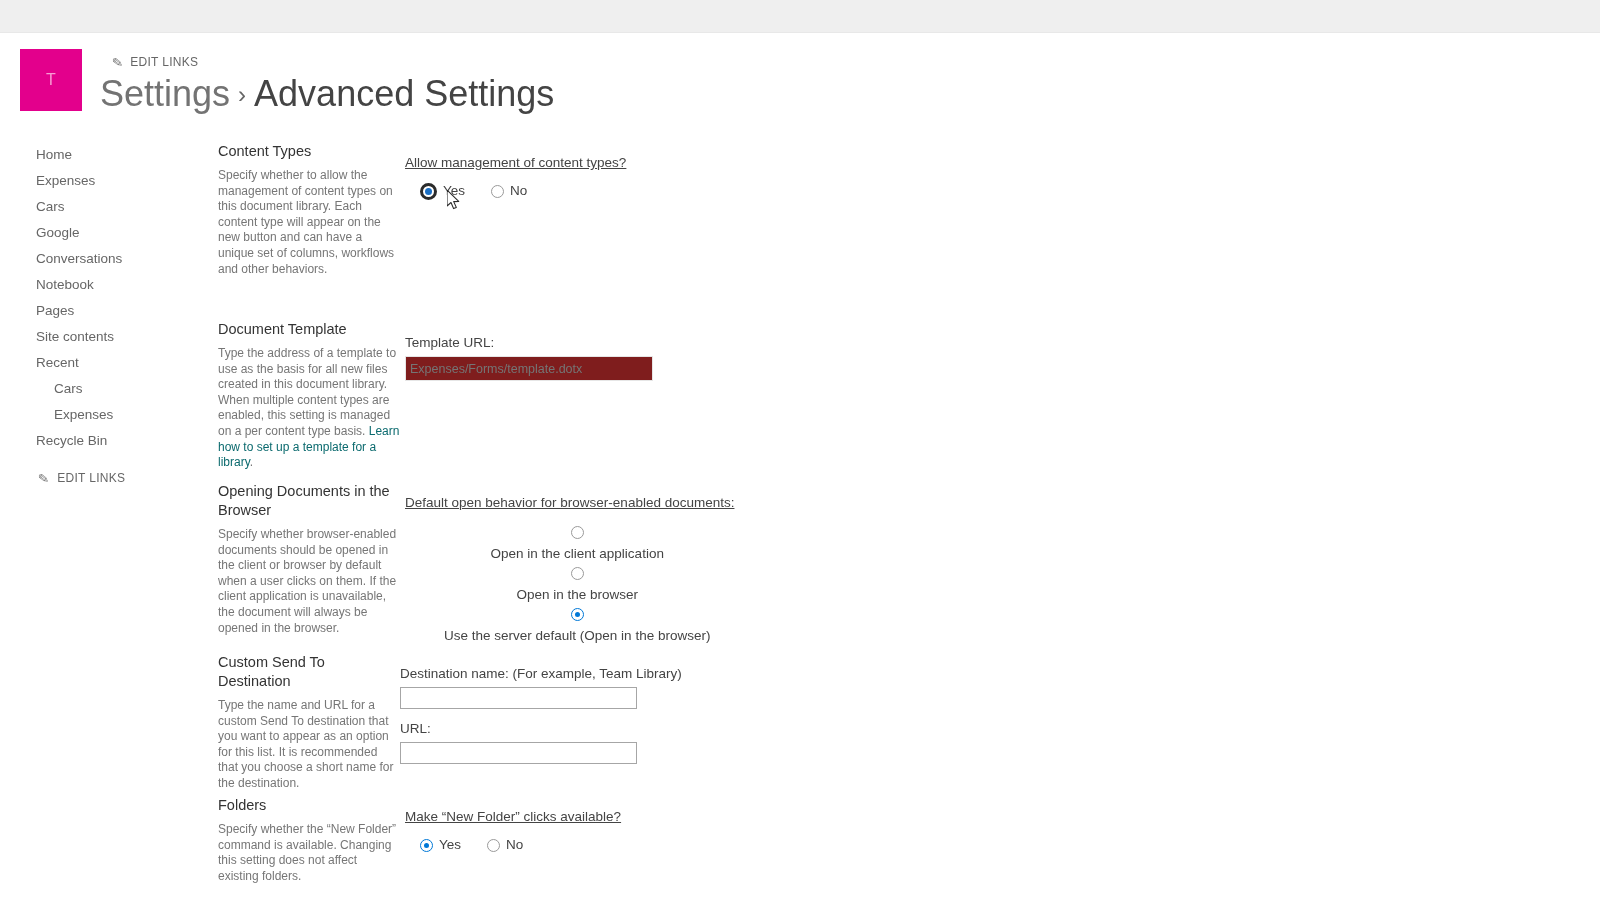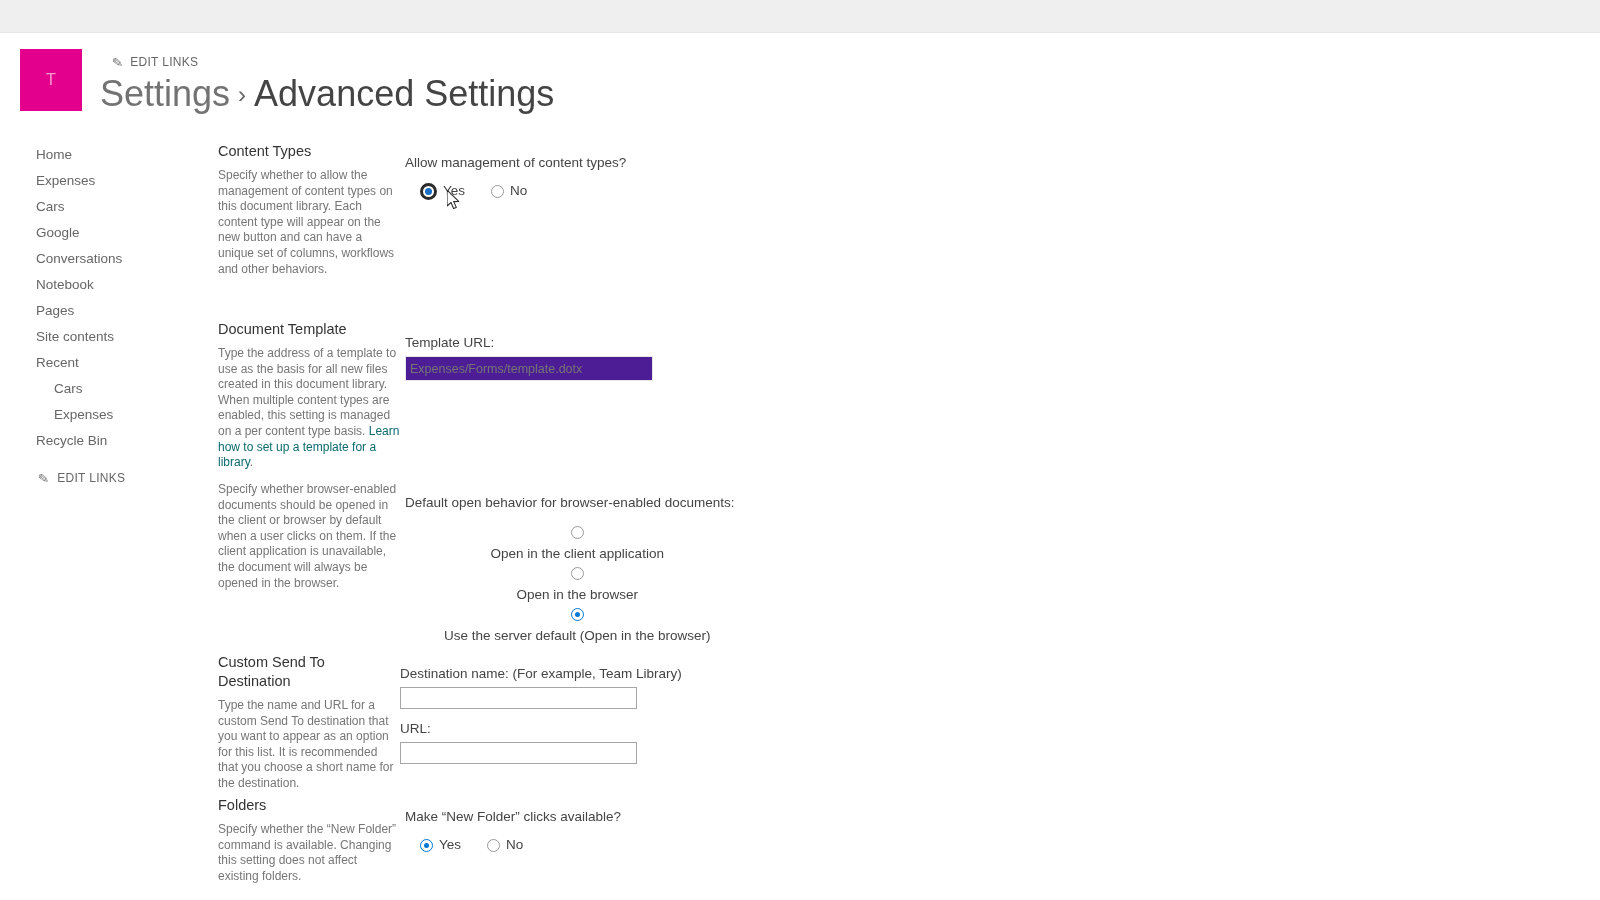--- a/index.html
+++ b/index.html
@@ -114,20 +114,21 @@
   }
   .section-control {
     position: absolute; left: 200px;
   }
   .control-label {
     font-size: 13.5px;
     color: #444444;
     line-height: 18px;
     margin-bottom: 10px;
     white-space: nowrap;
+    text-decoration: underline;
   }
   .control-label.tight { margin-bottom: 11px; }
 
   .radio-row {
     display: flex; align-items: center;
     gap: 7px;
     margin-left: 15px;
   }
   .radio-row.stacked { margin-bottom: 4px; flex-direction: column; }
   .radio-group-inline { display: flex; align-items: center; gap: 26px; margin-left: 15px; }
@@ -167,21 +168,21 @@
     width: 237px; height: 22px;
     border: 1px solid #a6a6a6;
     background: #ffffff;
     font-size: 12.5px;
     color: #444444;
     padding: 0 4px;
     font-family: "Liberation Sans", sans-serif;
     outline: none;
   }
   .text-input.disabled {
-    background: #4c1d95;
+    background: #7f1d1d;
     border: 1px solid #e6e6e6;
     color: #a6a6a6;
     width: 248px;
     height: 25px;
   }
   .field-label {
     font-size: 13.5px; color: #444444;
     line-height: 18px; margin-bottom: 4px;
   }
   .field-block { margin-bottom: 11px; }
@@ -263,20 +264,21 @@
       <p class="section-body"><span>Type the address of a template to use as the basis for all new files created in this document library. When multiple content types are enabled, this setting is managed on a per content type basis. </span><a href="#">Learn how to set up a template for a library</a><span>.</span></p>
     </div>
     <div class="section-control" style="top:32px;">
       <div class="field-label">Template URL:</div>
       <input class="text-input disabled" type="text" disabled="" placeholder="Expenses/Forms/template.dotx" style="">
     </div>
   </section>
 
   <section class="setting-section" style="height:171px;">
     <div class="section-desc" style="top:0;">
+      <h3 class="section-heading">Opening Documents in the Browser</h3>
       <p class="section-body">Specify whether browser-enabled documents should be opened in the client or browser by default when a user clicks on them. If the client application is unavailable, the document will always be opened in the browser.</p>
     </div>
     <div class="section-control" style="top:12px;">
       <div class="control-label tight">Default open behavior for browser-enabled documents:</div>
       <div style="margin-top:14px;">
         <label class="radio-row stacked radio-opt">
           <span class="radio"></span>
           <span class="radio-label">Open in the client application</span>
         </label>
         <label class="radio-row stacked radio-opt">

